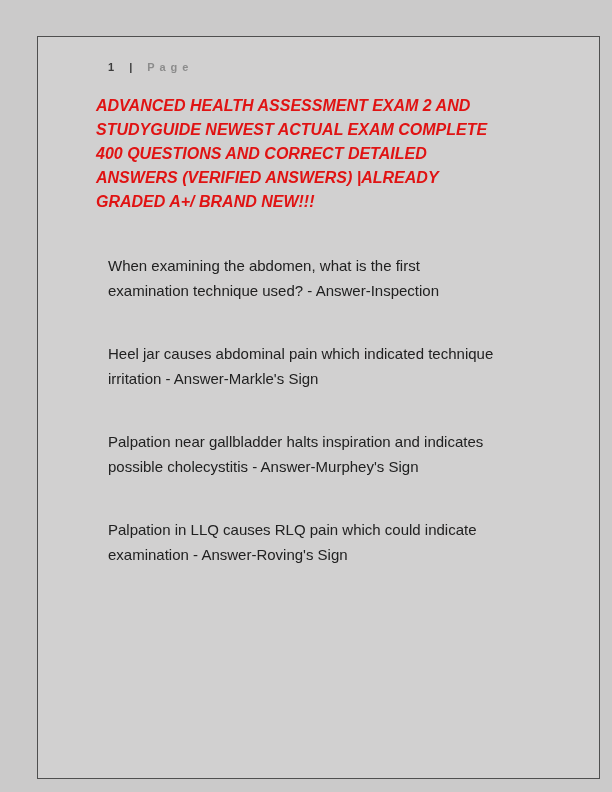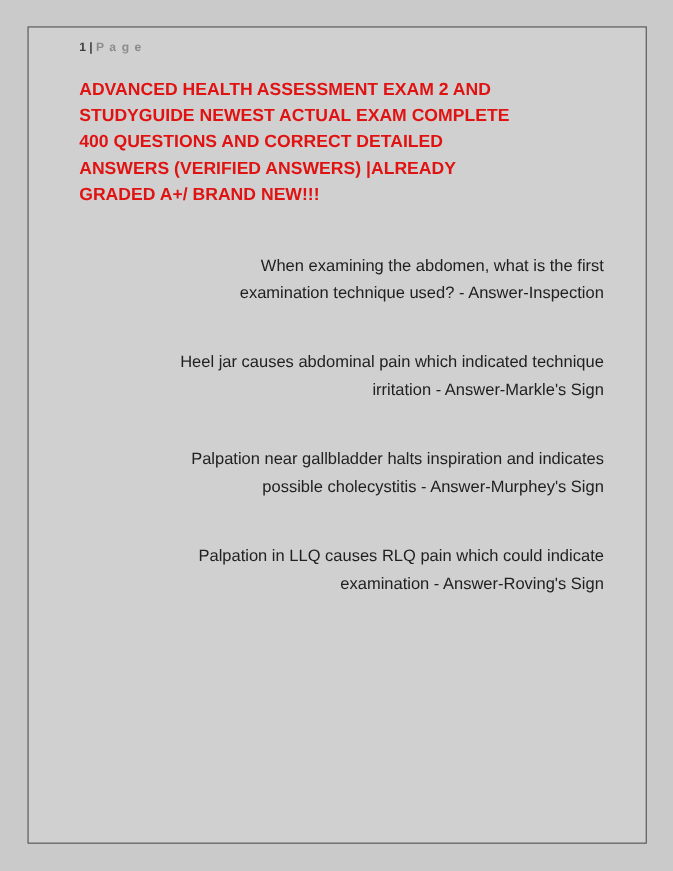--- a/index.html
+++ b/index.html
@@ -4,21 +4,21 @@
 <style>
   :root {
     --outer-bg: #cbcaca;
     --page-bg: #d1d0d0;
     --border: #4f4f4f;
     --title-red: #e01313;
     --body-text: #212121;
     --header-dark: #3c3c3c;
     --header-muted: #8c8c8c;
   }
-  * { margin: 0; padding: 0; box-sizing: border-box; }
+  * { margin: 12px; padding: 0; box-sizing: border-box; }
   html, body {
     width: 612px;
     height: 792px;
     background: var(--outer-bg);
     font-family: "Liberation Sans", sans-serif;
     overflow: hidden;
   }
   .page {
     position: absolute;
     left: 25px;
@@ -42,29 +42,29 @@
     font-weight: bold;
   }
   .doc-title {
     margin-top: 19px;
     font-size: 16px;
     line-height: 24px;
     font-weight: bold;
     color: var(--title-red);
     white-space: pre-line;
     max-width: 460px;
+    font-style: italic;
   }
   .qa-list { margin-top: 39px; }
   .qa-paragraph {
     font-size: 15px;
     line-height: 25px;
     color: var(--body-text);
     white-space: pre-line;
     max-width: 480px;
-    text-align: right;
   }
   .qa-paragraph + .qa-paragraph { margin-top: 38px; }
 </style>
 </head>
 <body>
 
 <div class="page">
   <div class="page-header">
     <span>1</span><span class="sep">|</span><span class="label">P a g e</span>
   </div>

